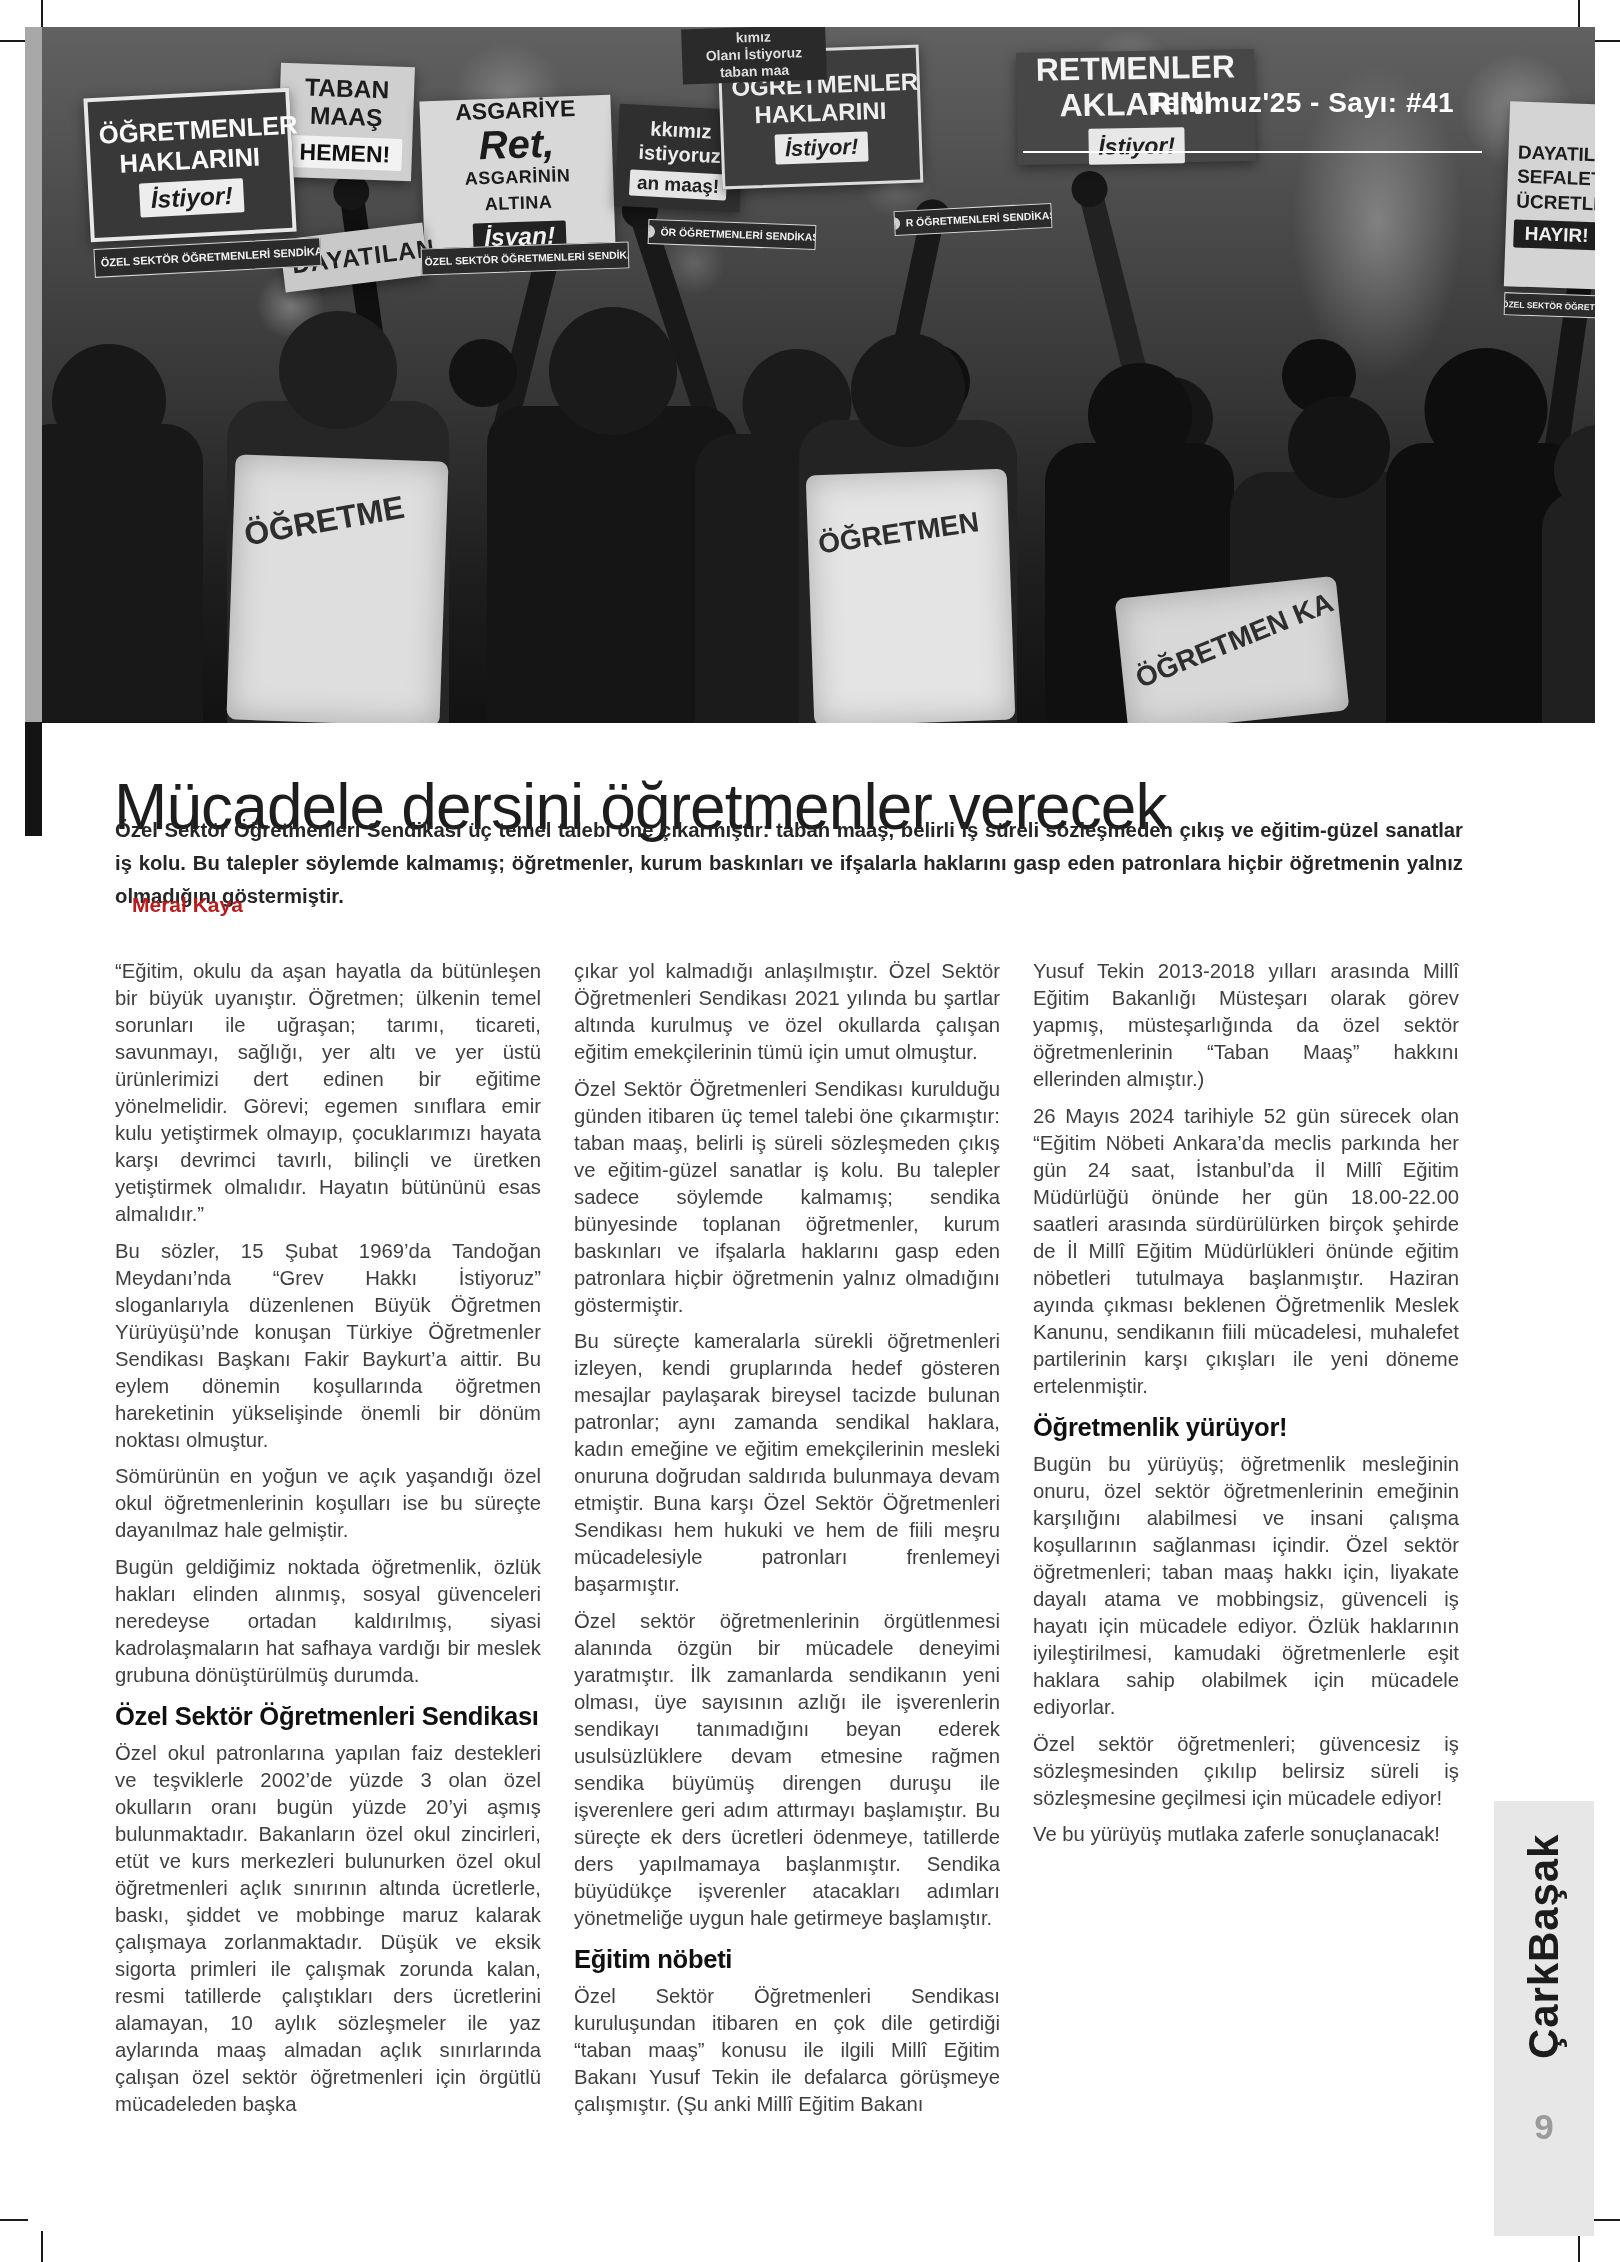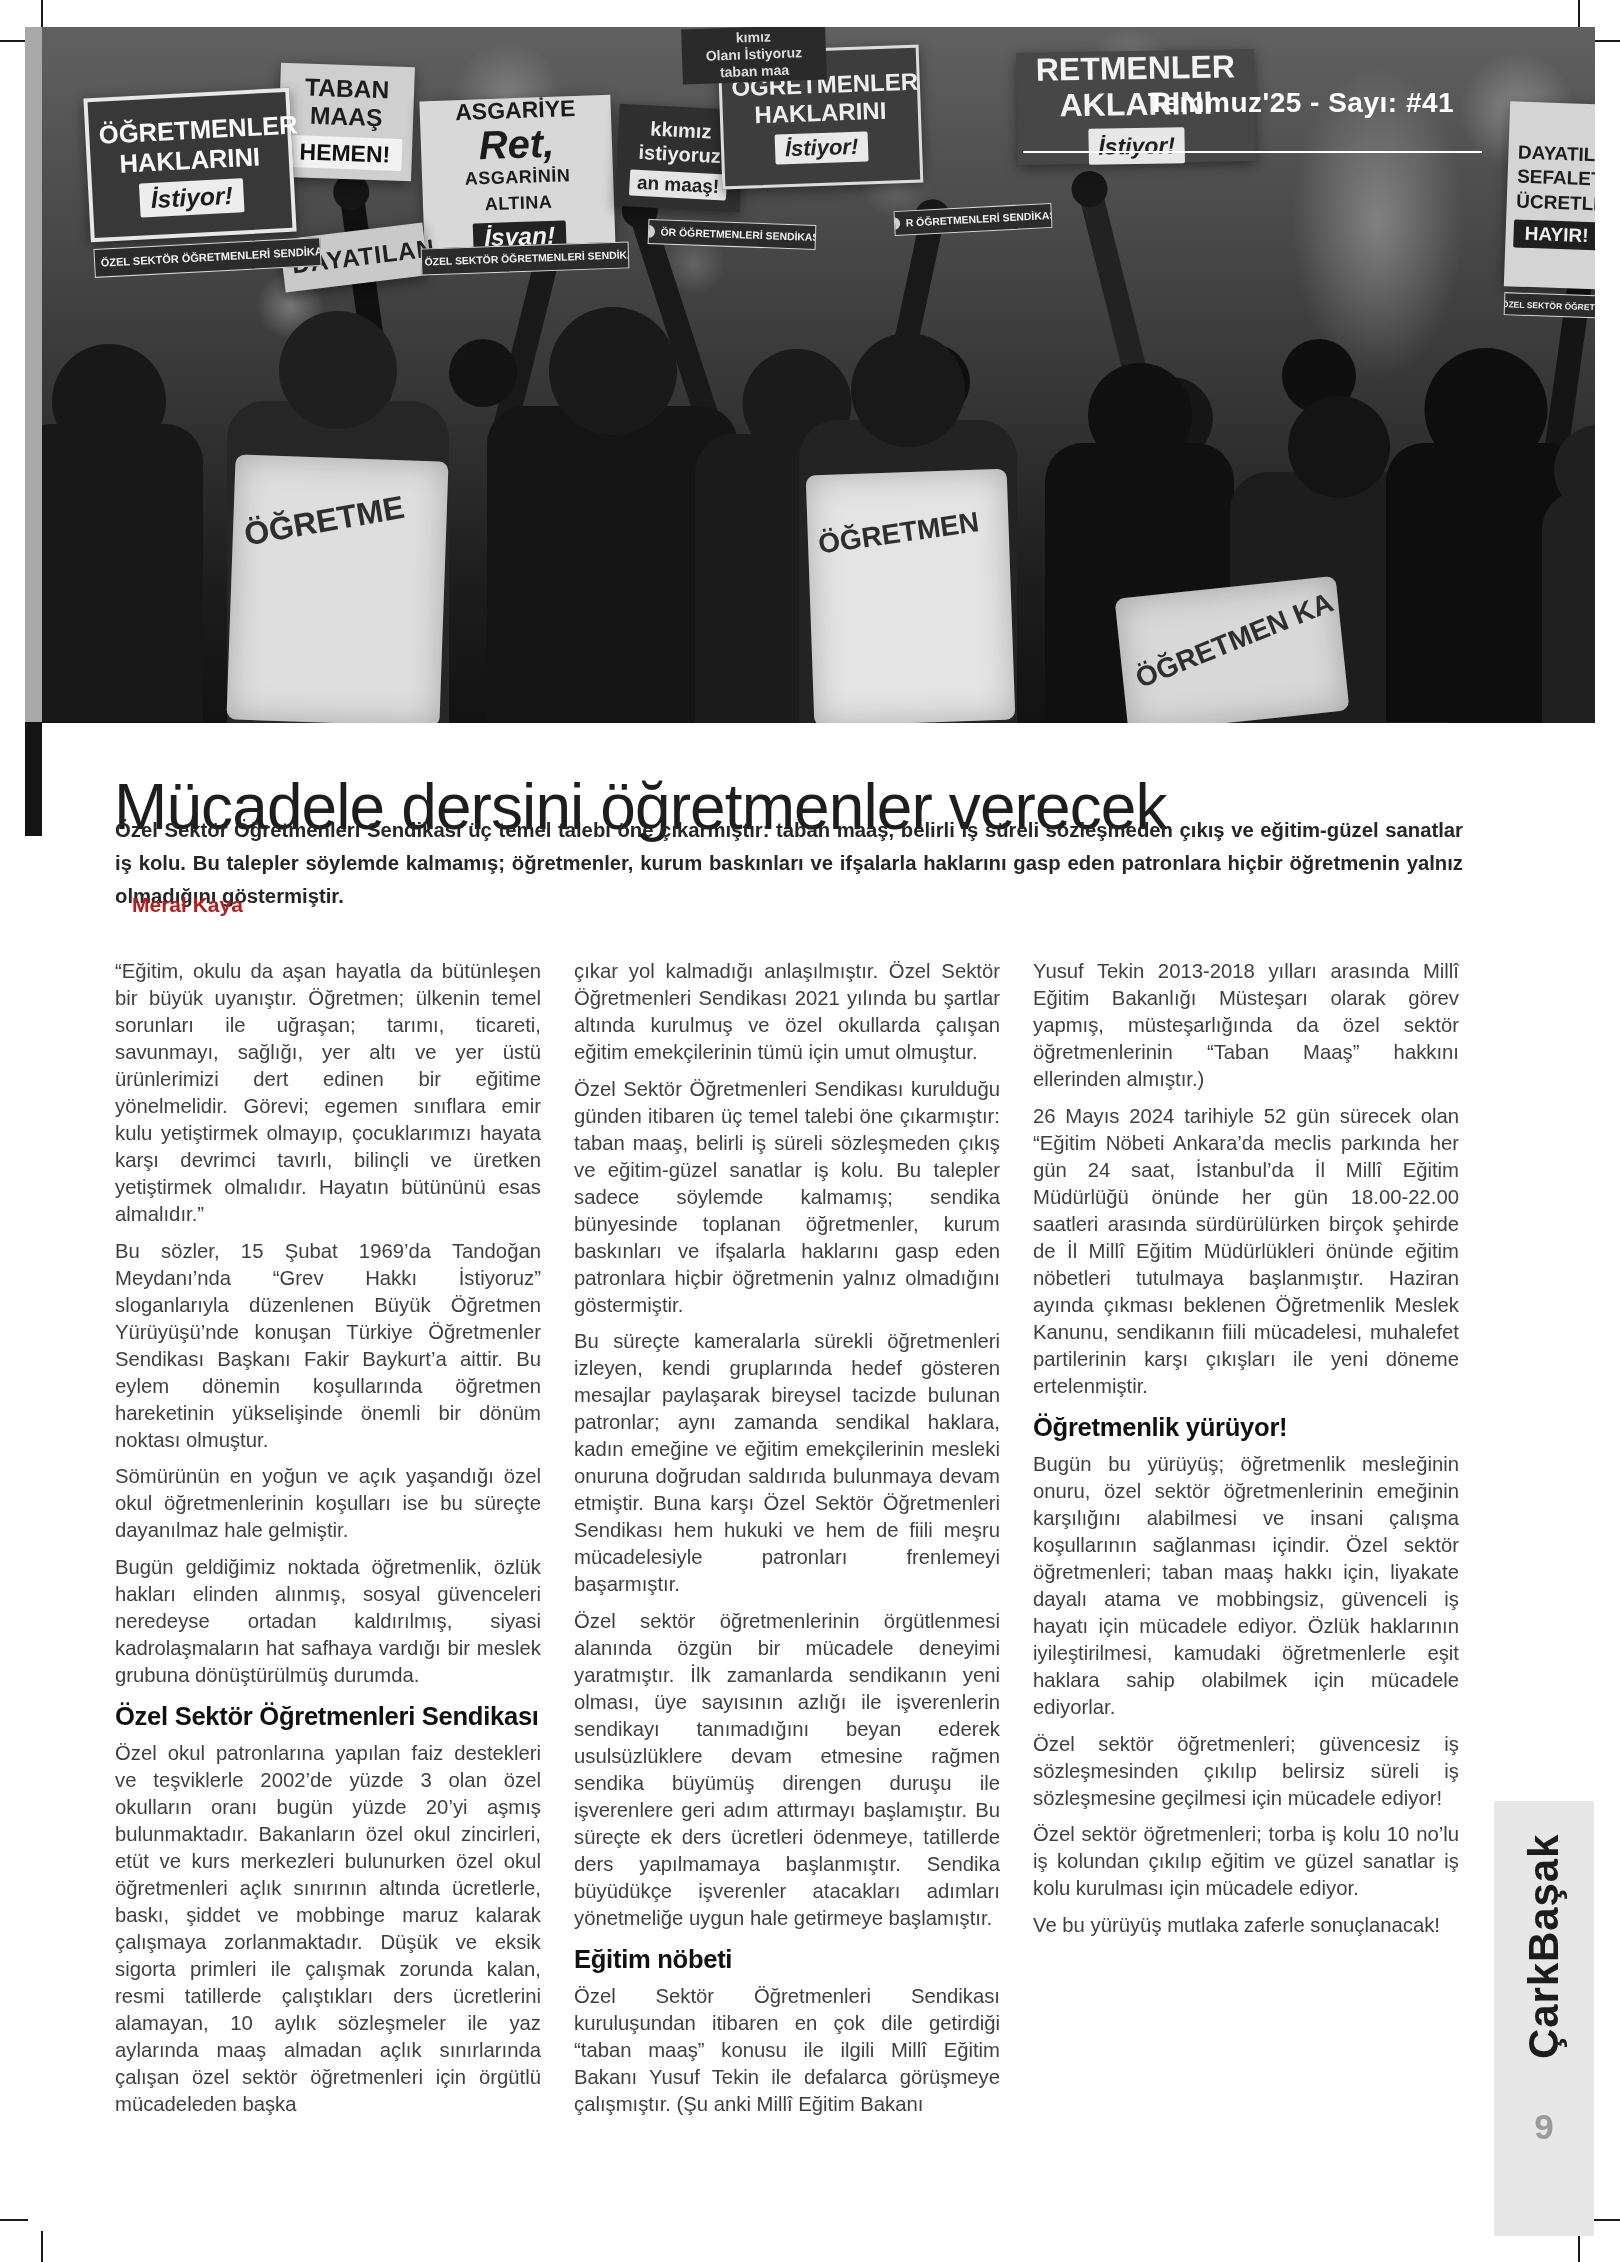--- a/index.html
+++ b/index.html
@@ -290,21 +290,20 @@
     <h3>Eğitim nöbeti</h3>
     <p>Özel Sektör Öğretmenleri Sendikası kuruluşundan itibaren en çok dile getirdiği “taban maaş” konusu ile ilgili Millî Eğitim Bakanı Yusuf Tekin ile defalarca görüşmeye çalışmıştır. (Şu anki Millî Eğitim Bakanı</p>
   </div>
 
   <div class="col c3">
     <p>Yusuf Tekin 2013-2018 yılları arasında Millî Eğitim Bakanlığı Müsteşarı olarak görev yapmış, müsteşarlığında da özel sektör öğretmenlerinin “Taban Maaş” hakkını ellerinden almıştır.)</p>
     <p>26 Mayıs 2024 tarihiyle 52 gün sürecek olan “Eğitim Nöbeti Ankara’da meclis parkında her gün 24 saat, İstanbul’da İl Millî Eğitim Müdürlüğü önünde her gün 18.00-22.00 saatleri arasında sürdürülürken birçok şehirde de İl Millî Eğitim Müdürlükleri önünde eğitim nöbetleri tutulmaya başlanmıştır. Haziran ayında çıkması beklenen Öğretmenlik Meslek Kanunu, sendikanın fiili mücadelesi, muhalefet partilerinin karşı çıkışları ile yeni döneme ertelenmiştir.</p>
     <h3>Öğretmenlik yürüyor!</h3>
     <p>Bugün bu yürüyüş; öğretmenlik mesleğinin onuru, özel sektör öğretmenlerinin emeğinin karşılığını alabilmesi ve insani çalışma koşullarının sağlanması içindir. Özel sektör öğretmenleri; taban maaş hakkı için, liyakate dayalı atama ve mobbingsiz, güvenceli iş hayatı için mücadele ediyor. Özlük haklarının iyileştirilmesi, kamudaki öğretmenlerle eşit haklara sahip olabilmek için mücadele ediyorlar.</p>
     <p>Özel sektör öğretmenleri; güvencesiz iş sözleşmesinden çıkılıp belirsiz süreli iş sözleşmesine geçilmesi için mücadele ediyor!</p>
-    <p>Özel sektör öğretmenleri; torba iş kolu 10 no’lu iş kolundan çıkılıp eğitim ve güzel sanatlar iş kolu kurulması için mücadele ediyor.</p>
     <p>Ve bu yürüyüş mutlaka zaferle sonuçlanacak!</p>
   </div>
 
   <div class="side-box"></div>
   <div class="side-title">ÇarkBaşak</div>
   <div class="side-page">9</div>
 
 </div>
 
 

